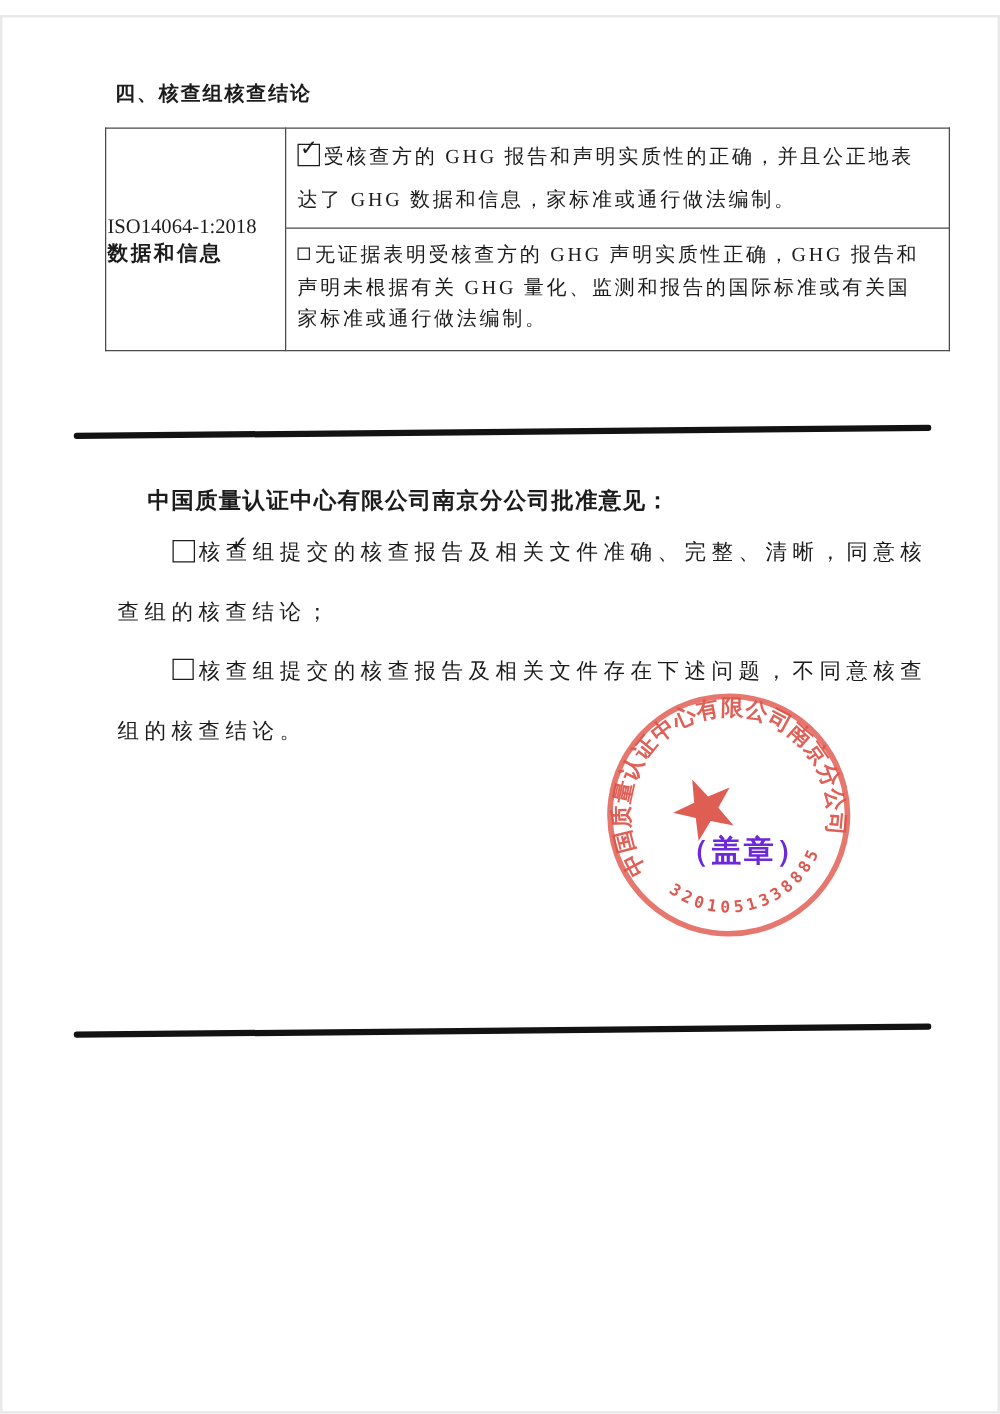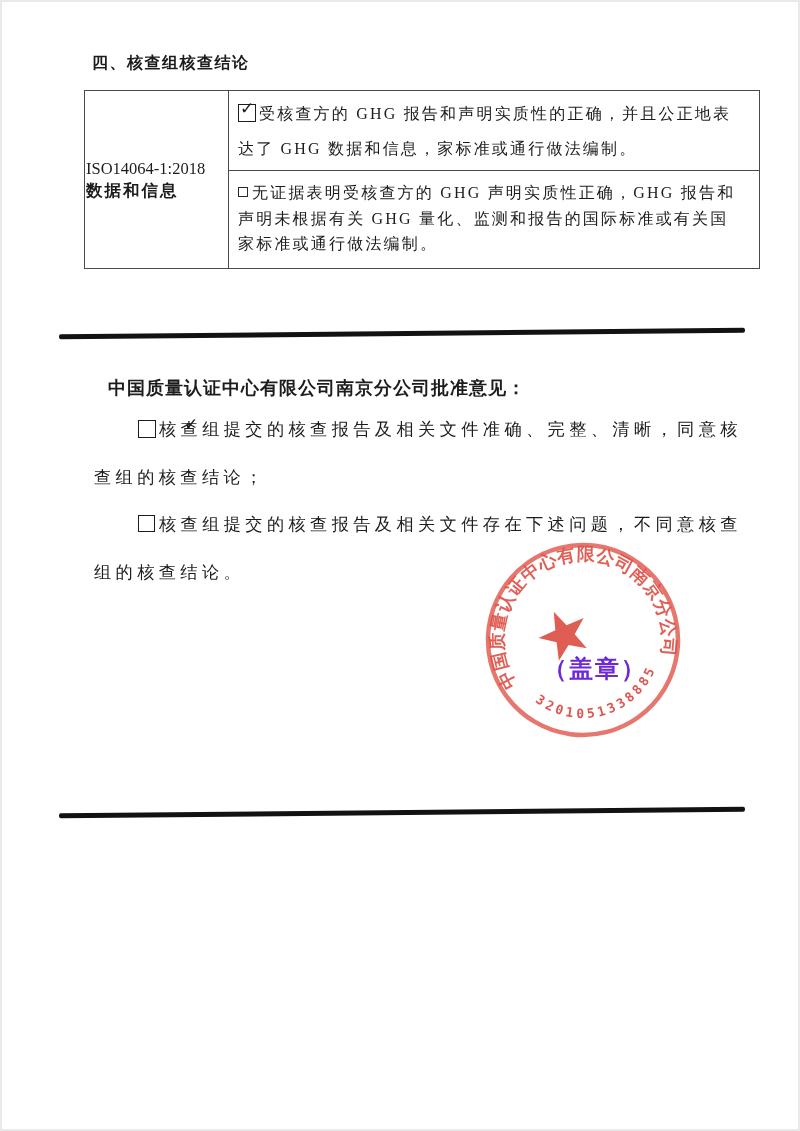--- a/index.html
+++ b/index.html
@@ -6,20 +6,21 @@
   body{
     width:800px;height:1131px;position:relative;overflow:hidden;
     font-family:"Liberation Serif","DejaVu Serif",serif;
     color:#1c1c1c;
   }
   .page{
     position:absolute;inset:0;
     border:2px solid #e9e9e9;
     box-sizing:border-box;
     background:#fff;
+    margin-top:12px;
   }
   
   .sec-heading{
     position:absolute;left:90px;top:51px;margin:0;
     font-size:16px;font-weight:bold;letter-spacing:1.5px;
   }
   
   .conclusion-table{
     position:absolute;left:82px;top:88px;width:676px;height:164px;
     border-collapse:collapse;table-layout:fixed;
@@ -65,21 +66,21 @@
   
   .rule{
     position:absolute;left:57px;width:686px;height:4.5px;
     background:#121212;border-radius:2px;
     transform:rotate(-0.55deg);
   }
   .rule-1{top:329px;}
   .rule-2{top:808px;}
   
   .approval-heading{
-    position:absolute;left:106px;top:374px;margin:0;
+    position:absolute;left:116px;top:374px;margin:0;
     font-size:18px;font-weight:bold;letter-spacing:1px;
   }
   .approval-opt{
     position:absolute;left:92px;width:666px;margin:0;
     font-size:17.2px;line-height:47.5px;letter-spacing:4.4px;
     text-indent:44px;
   }
   .approval-opt-1{top:404px;}
   .approval-opt-2{top:499px;}
   

